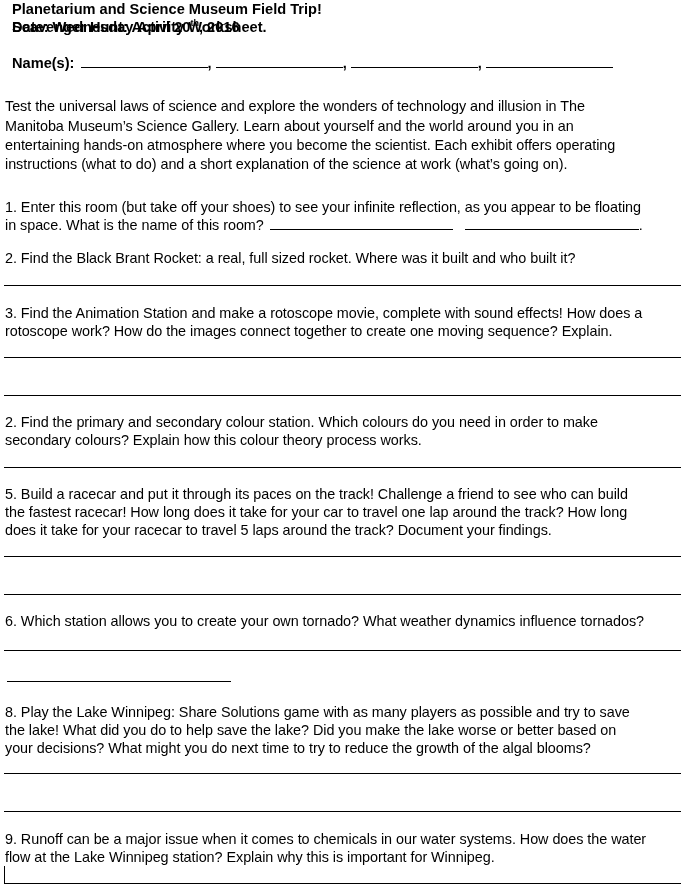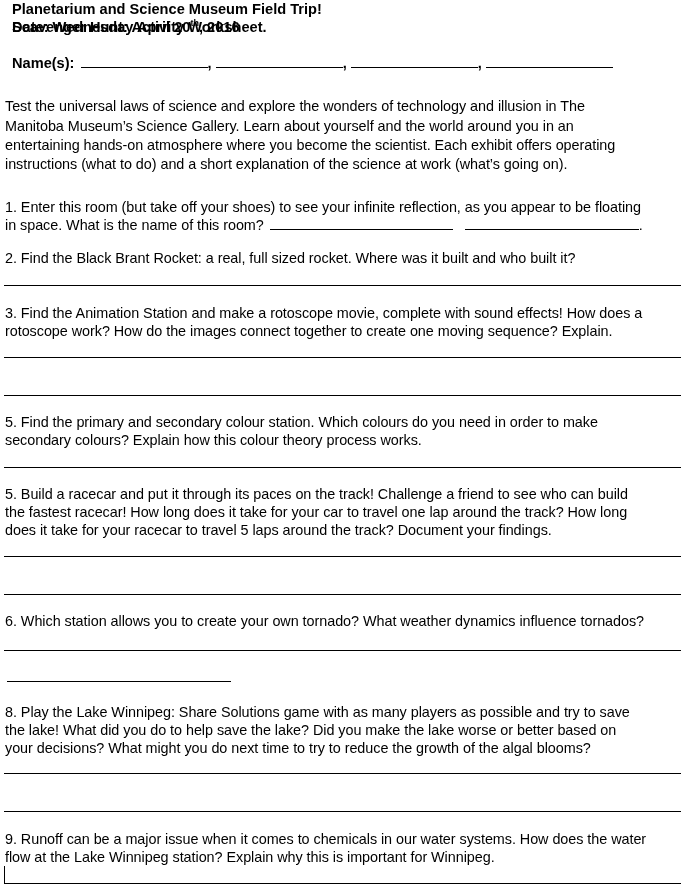--- a/index.html
+++ b/index.html
@@ -42,21 +42,21 @@
 </div>
 
 <div class="abs txt" style="top:249px;">2. Find the Black Brant Rocket: a real, full sized rocket. Where was it built and who built it?</div>
 <div class="rule" style="top:285px;"></div>
 
 <div class="abs txt" style="top:304px;">3. Find the Animation Station and make a rotoscope movie, complete with sound effects! How does a</div>
 <div class="abs txt" style="top:322px;">rotoscope work? How do the images connect together to create one moving sequence? Explain.</div>
 <div class="rule" style="top:357px;"></div>
 <div class="rule" style="top:395px;"></div>
 
-<div class="abs txt" style="top:413px;">5. Find the primary and secondary colour station. Which colours do you need in order to make</div>
+<div class="abs txt" style="top:413px;">2. Find the primary and secondary colour station. Which colours do you need in order to make</div>
 <div class="abs txt" style="top:431px;text-align:right;">secondary colours? Explain how this colour theory process works.</div>
 <div class="rule" style="top:467px;"></div>
 
 <div class="abs txt" style="top:485px;">5. Build a racecar and put it through its paces on the track! Challenge a friend to see who can build</div>
 <div class="abs txt" style="top:503px;">the fastest racecar! How long does it take for your car to travel one lap around the track? How long</div>
 <div class="abs txt" style="top:521px;text-align:right;">does it take for your racecar to travel 5 laps around the track? Document your findings.</div>
 <div class="rule" style="top:556px;"></div>
 <div class="rule" style="top:594px;"></div>
 
 <div class="abs txt" style="top:612px;">6. Which station allows you to create your own tornado? What weather dynamics influence tornados?</div>

